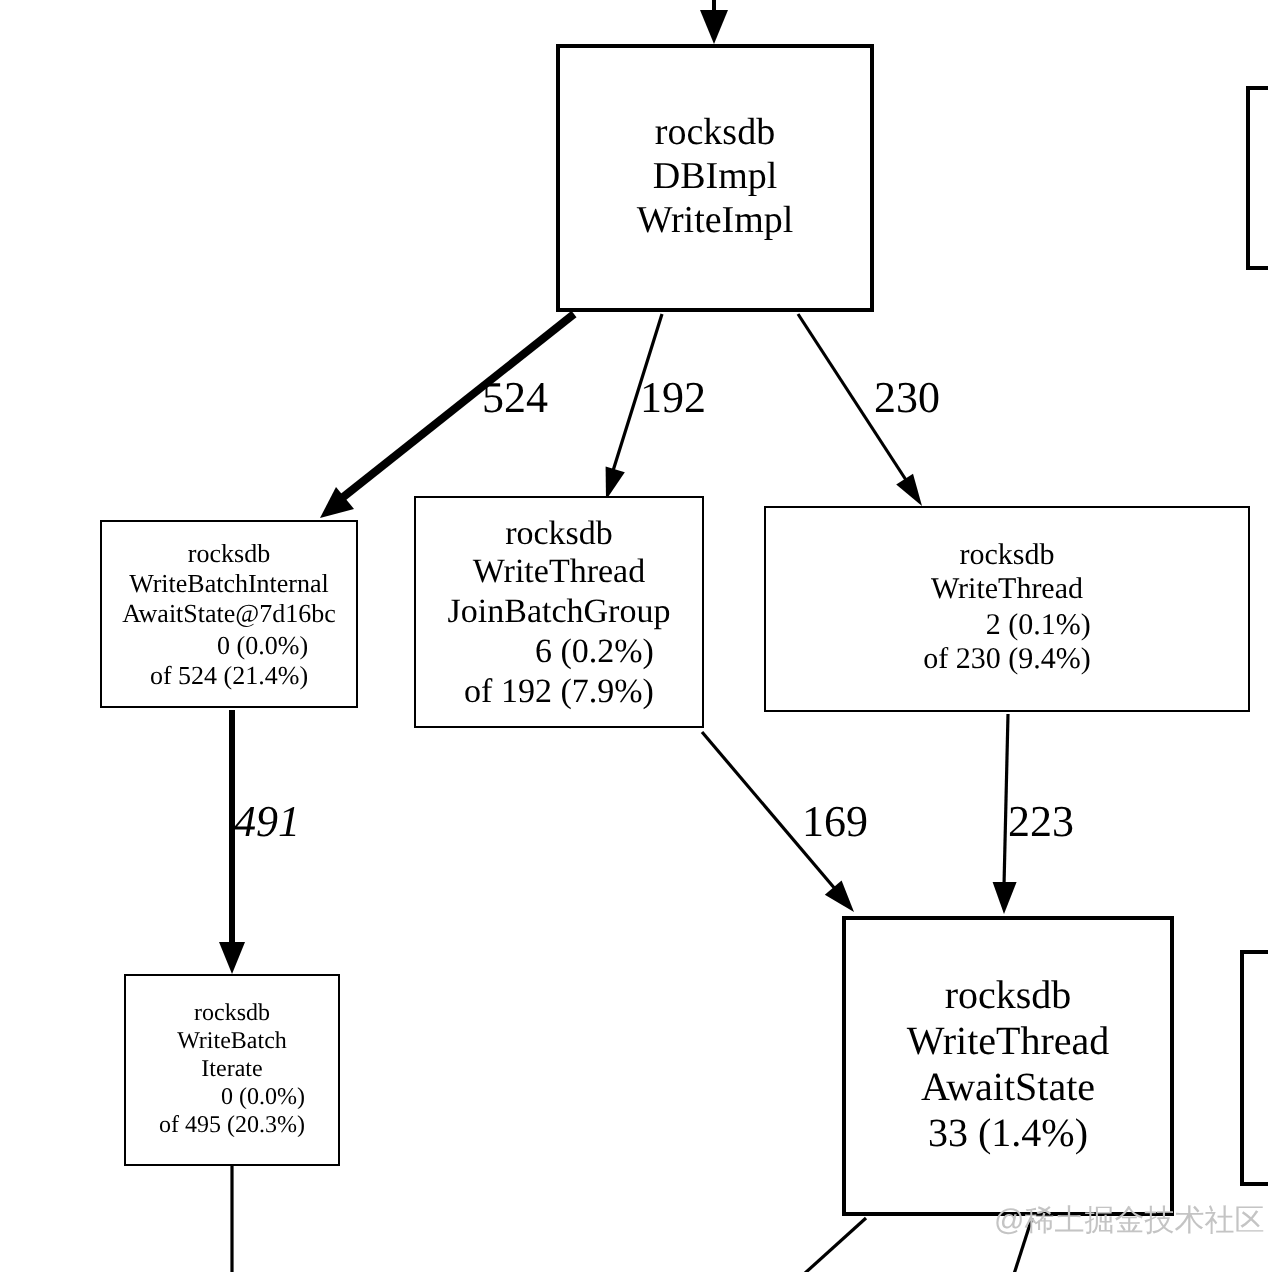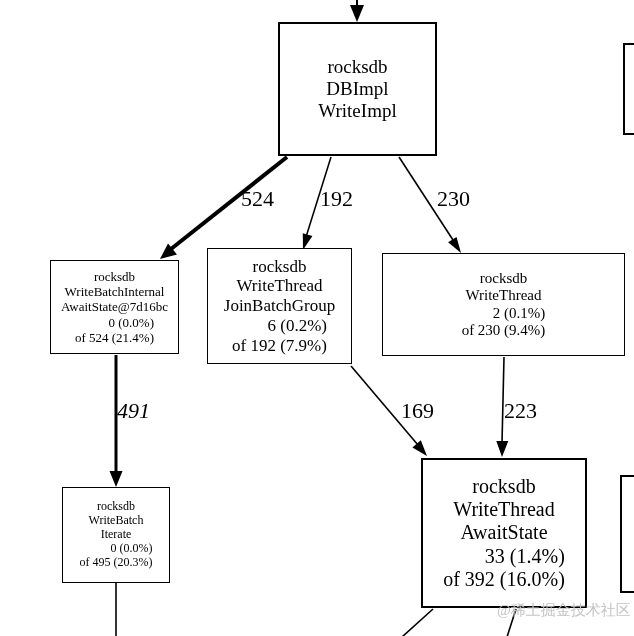--- a/index.html
+++ b/index.html
@@ -44,21 +44,21 @@
     background: #ffffff;
     border: 2px solid #000;
     box-sizing: border-box;
   }
   .watermark {
     position: absolute;
     left: 497px;
     top: 601px;
     font-size: 15px;
     color: #c4c4c4;
-    font-family: Liberation Serif, serif;
+    font-family: Liberation Sans, sans-serif;
     white-space: nowrap;
   }
   
   #n-write-impl        { left: 278px; top: 22px;  width: 159px; height: 134px; font-size: 19px; }
   #n-insert-into       { left: 50px;  top: 260px; width: 129px; height: 94px;  font-size: 13px; }
   #n-join-batch-group  { left: 207px; top: 248px; width: 145px; height: 116px; font-size: 17px; }
   #n-complete-parallel { left: 382px; top: 253px; width: 243px; height: 103px; font-size: 15px; }
   #n-iterate           { left: 62px;  top: 487px; width: 108px; height: 96px;  font-size: 12px; }
   #n-await-state       { left: 421px; top: 458px; width: 166px; height: 150px; font-size: 20px; }
   
@@ -166,21 +166,20 @@
       <div>of 495 (20.3%)</div>
     </div>
   </div>
 
   <div class="node" id="n-await-state">
     <div>rocksdb</div>
     <div>WriteThread</div>
     <div>AwaitState</div>
     <div class="stats">
       <div>33 (1.4%)</div>
-      <div>of 392 (16.0%)</div>
     </div>
   </div>
 
   <div class="edge-label" id="el-524">524</div>
   <div class="edge-label" id="el-192">192</div>
   <div class="edge-label" id="el-230">230</div>
   <div class="edge-label" id="el-491">491</div>
   <div class="edge-label" id="el-169">169</div>
   <div class="edge-label" id="el-223">223</div>
 

